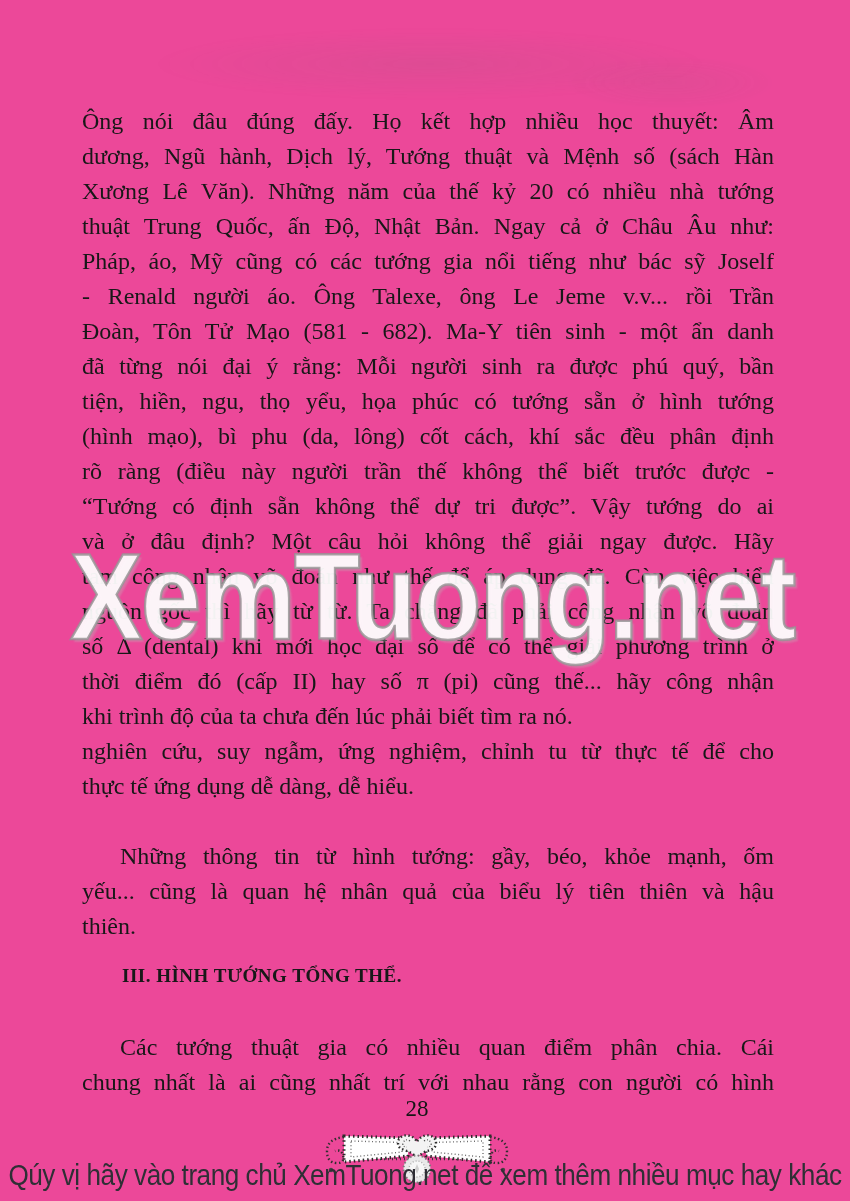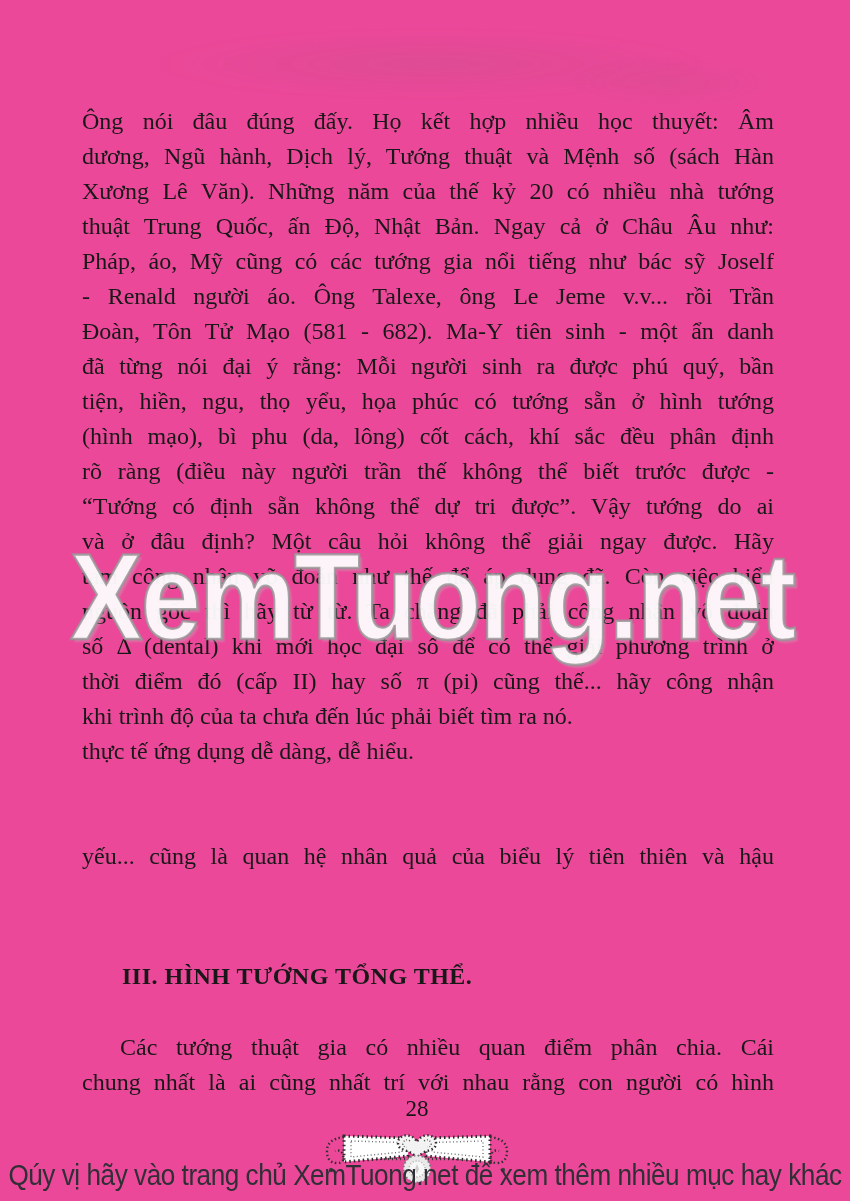--- a/index.html
+++ b/index.html
@@ -24,21 +24,21 @@
   }
   .ln.end { text-align-last:left; }
   .ln.ind { text-indent:38px; }
   #p1 { top:104px; }
   #p2 { top:734px; }
   #p3 { top:839px; }
   #p4 { top:1030px; }
 
   .heading {
     position:absolute; left:122px; top:956px;
-    font-size:24px; font-weight:700; letter-spacing:0.5px; line-height:40px;
+    font-size:19px; font-weight:700; letter-spacing:0.5px; line-height:40px;
     white-space:nowrap;
   }
 
   .watermark {
     position:absolute; left:70px; top:536px; z-index:4;
     font-family:"Liberation Sans", sans-serif; font-weight:700;
     font-size:122px; line-height:1; letter-spacing:-2px; white-space:nowrap;
     transform:scaleX(0.89); transform-origin:left top;
     color:rgba(255,255,255,0.28);
     -webkit-text-stroke:2.5px rgba(148,148,148,0.80);
@@ -84,25 +84,28 @@
     <div class="ln">“Tướng có định sẵn không thể dự tri được”. Vậy tướng do ai</div>
     <div class="ln">và ở đâu định? Một câu hỏi không thể giải ngay được. Hãy</div>
     <div class="ln">tạm công nhận võ đoán như thế để áp dụng đã. Còn việc hiểu</div>
     <div class="ln">nguồn gốc thì hãy từ từ. Ta chẳng đã phải công nhận võ đoán</div>
     <div class="ln">số Δ (dental) khi mới học đại số để có thể giải phương trình ở</div>
     <div class="ln">thời điểm đó (cấp II) hay số π (pi) cũng thế... hãy công nhận</div>
     <div class="ln end">khi trình độ của ta chưa đến lúc phải biết tìm ra nó.</div>
   </div>
 
   <div class="textcol" id="p2">
+    <div class="ln">nghiên cứu, suy ngẫm, ứng nghiệm, chỉnh tu từ thực tế để cho</div>
     <div class="ln end">thực tế ứng dụng dễ dàng, dễ hiểu.</div>
   </div>
 
   <div class="textcol" id="p3">
+    <div class="ln ind">Những thông tin từ hình tướng: gầy, béo, khỏe mạnh, ốm</div>
     <div class="ln">yếu... cũng là quan hệ nhân quả của biểu lý tiên thiên và hậu</div>
+    <div class="ln end">thiên.</div>
   </div>
 
   <div class="heading">III. HÌNH TƯỚNG TỔNG THỂ.</div>
 
   <div class="textcol" id="p4">
     <div class="ln ind">Các tướng thuật gia có nhiều quan điểm phân chia. Cái</div>
     <div class="ln">chung nhất là ai cũng nhất trí với nhau rằng con người có hình</div>
   </div>
 
   <div class="watermark">XemTuong.net</div>

